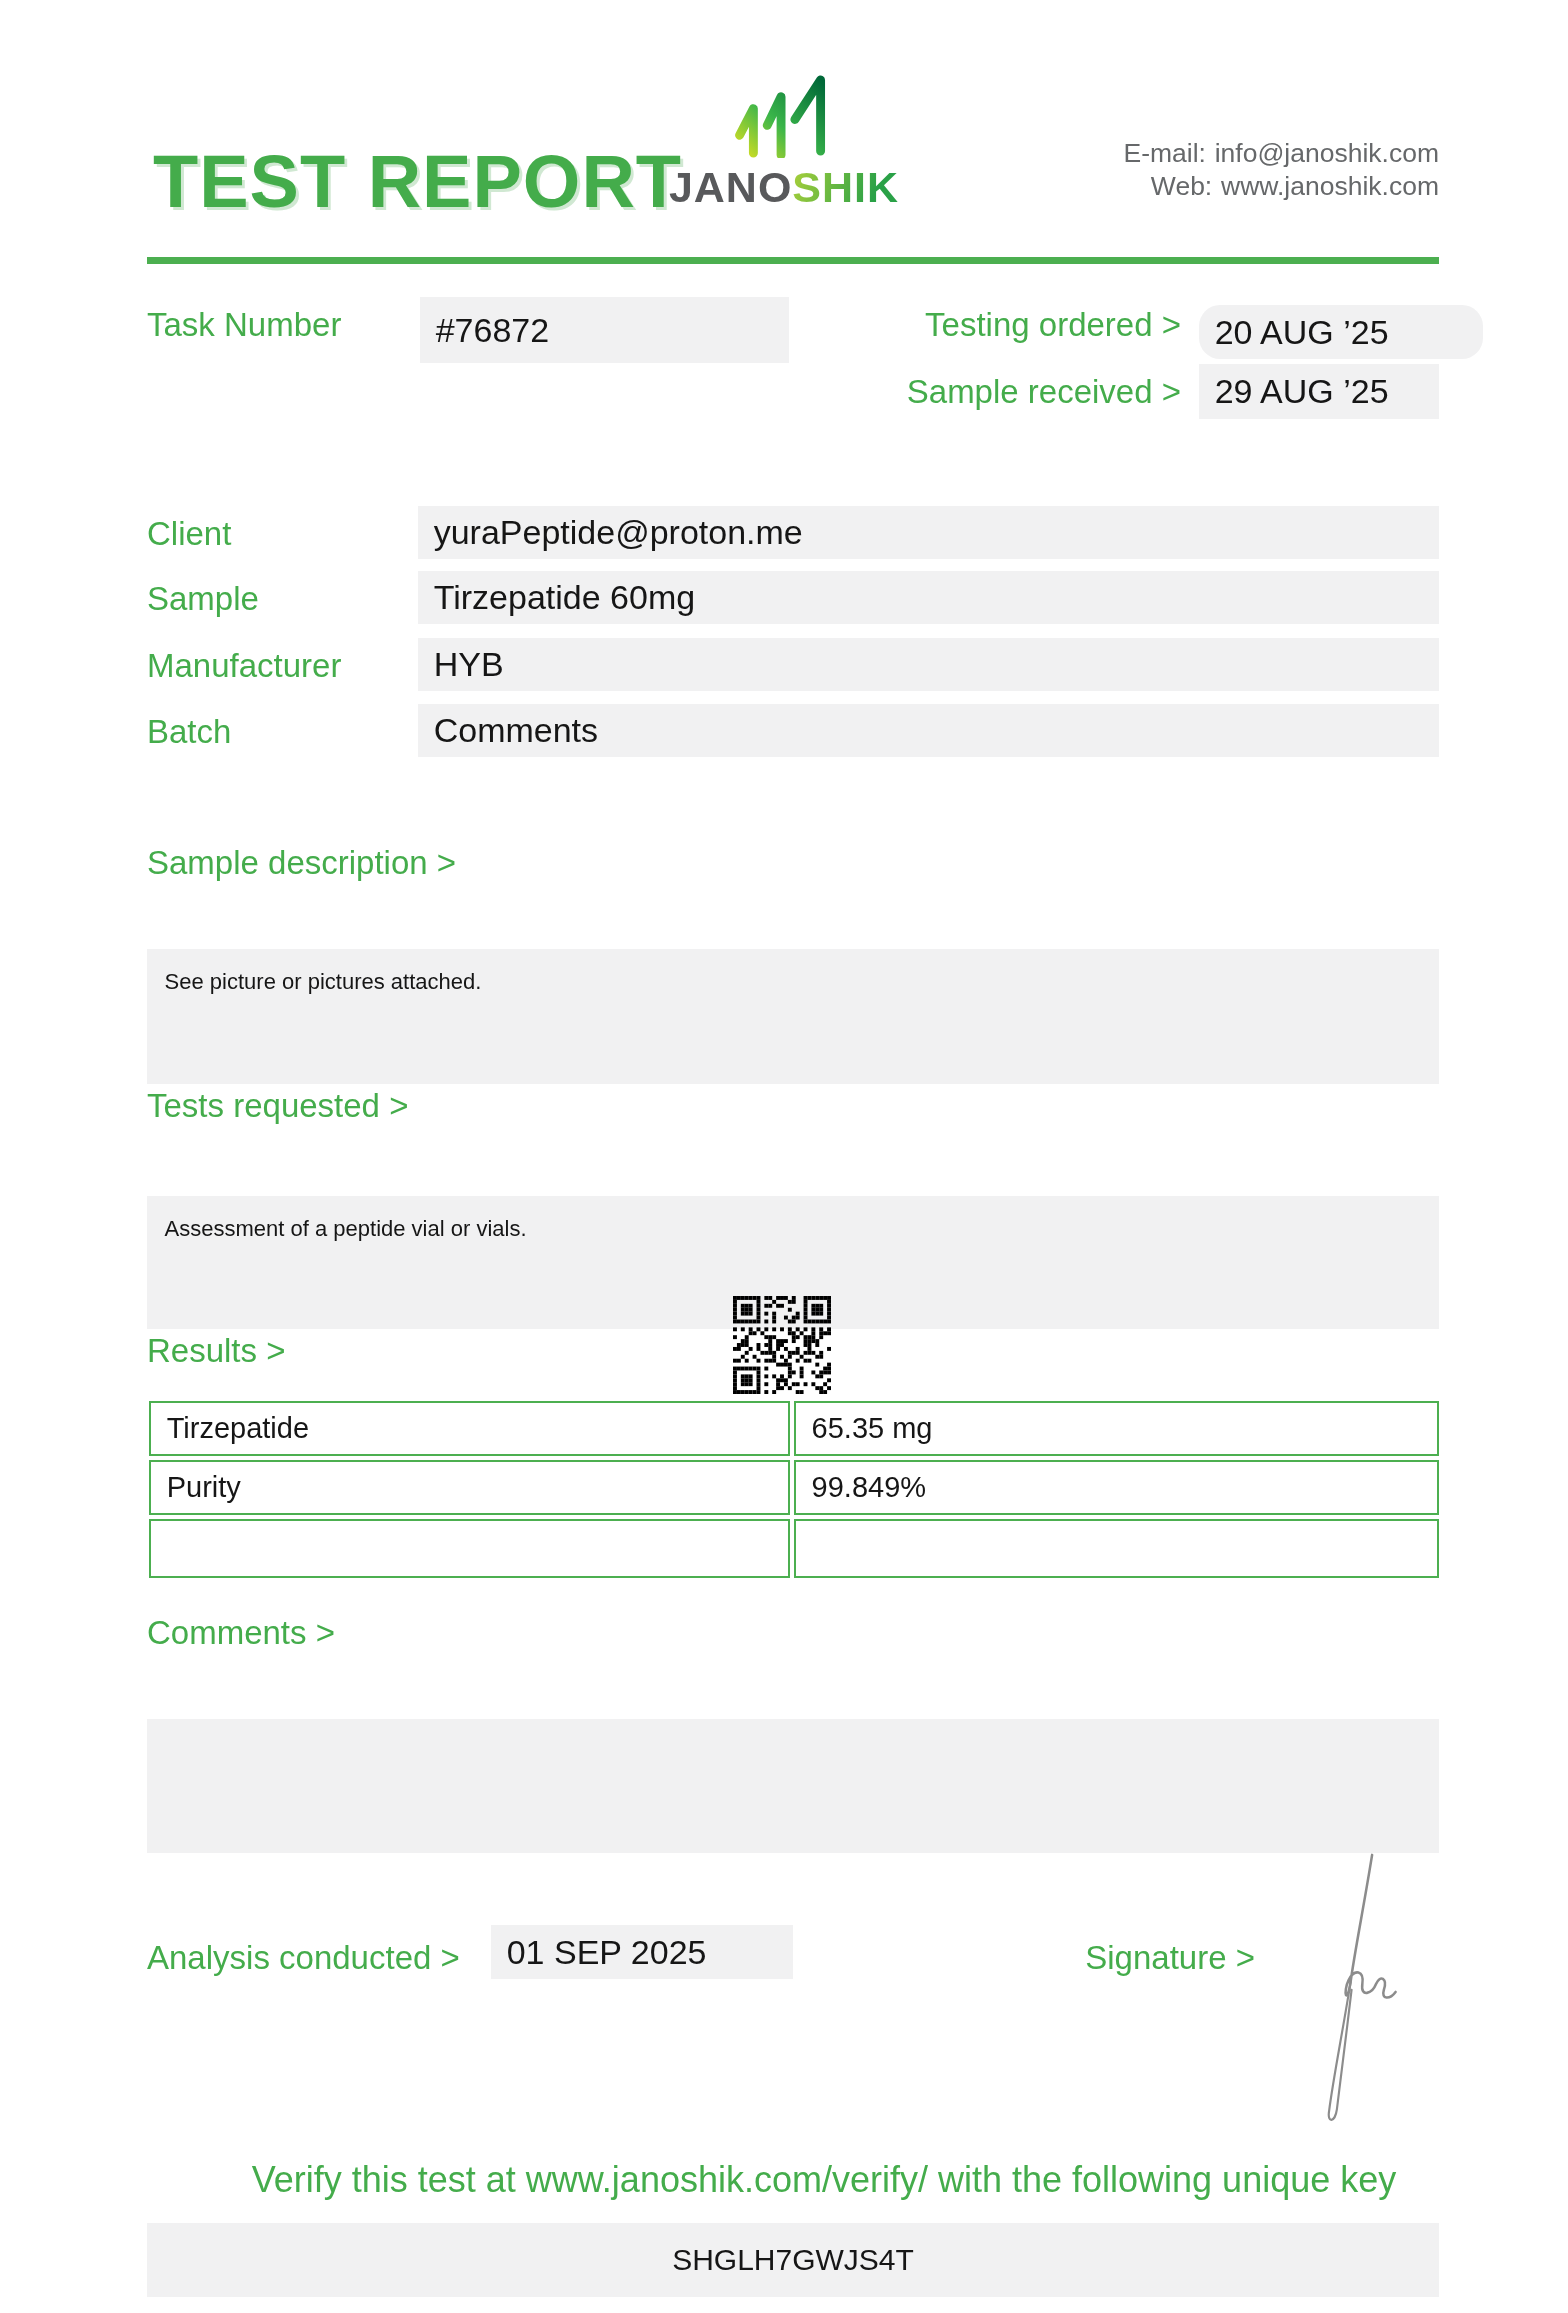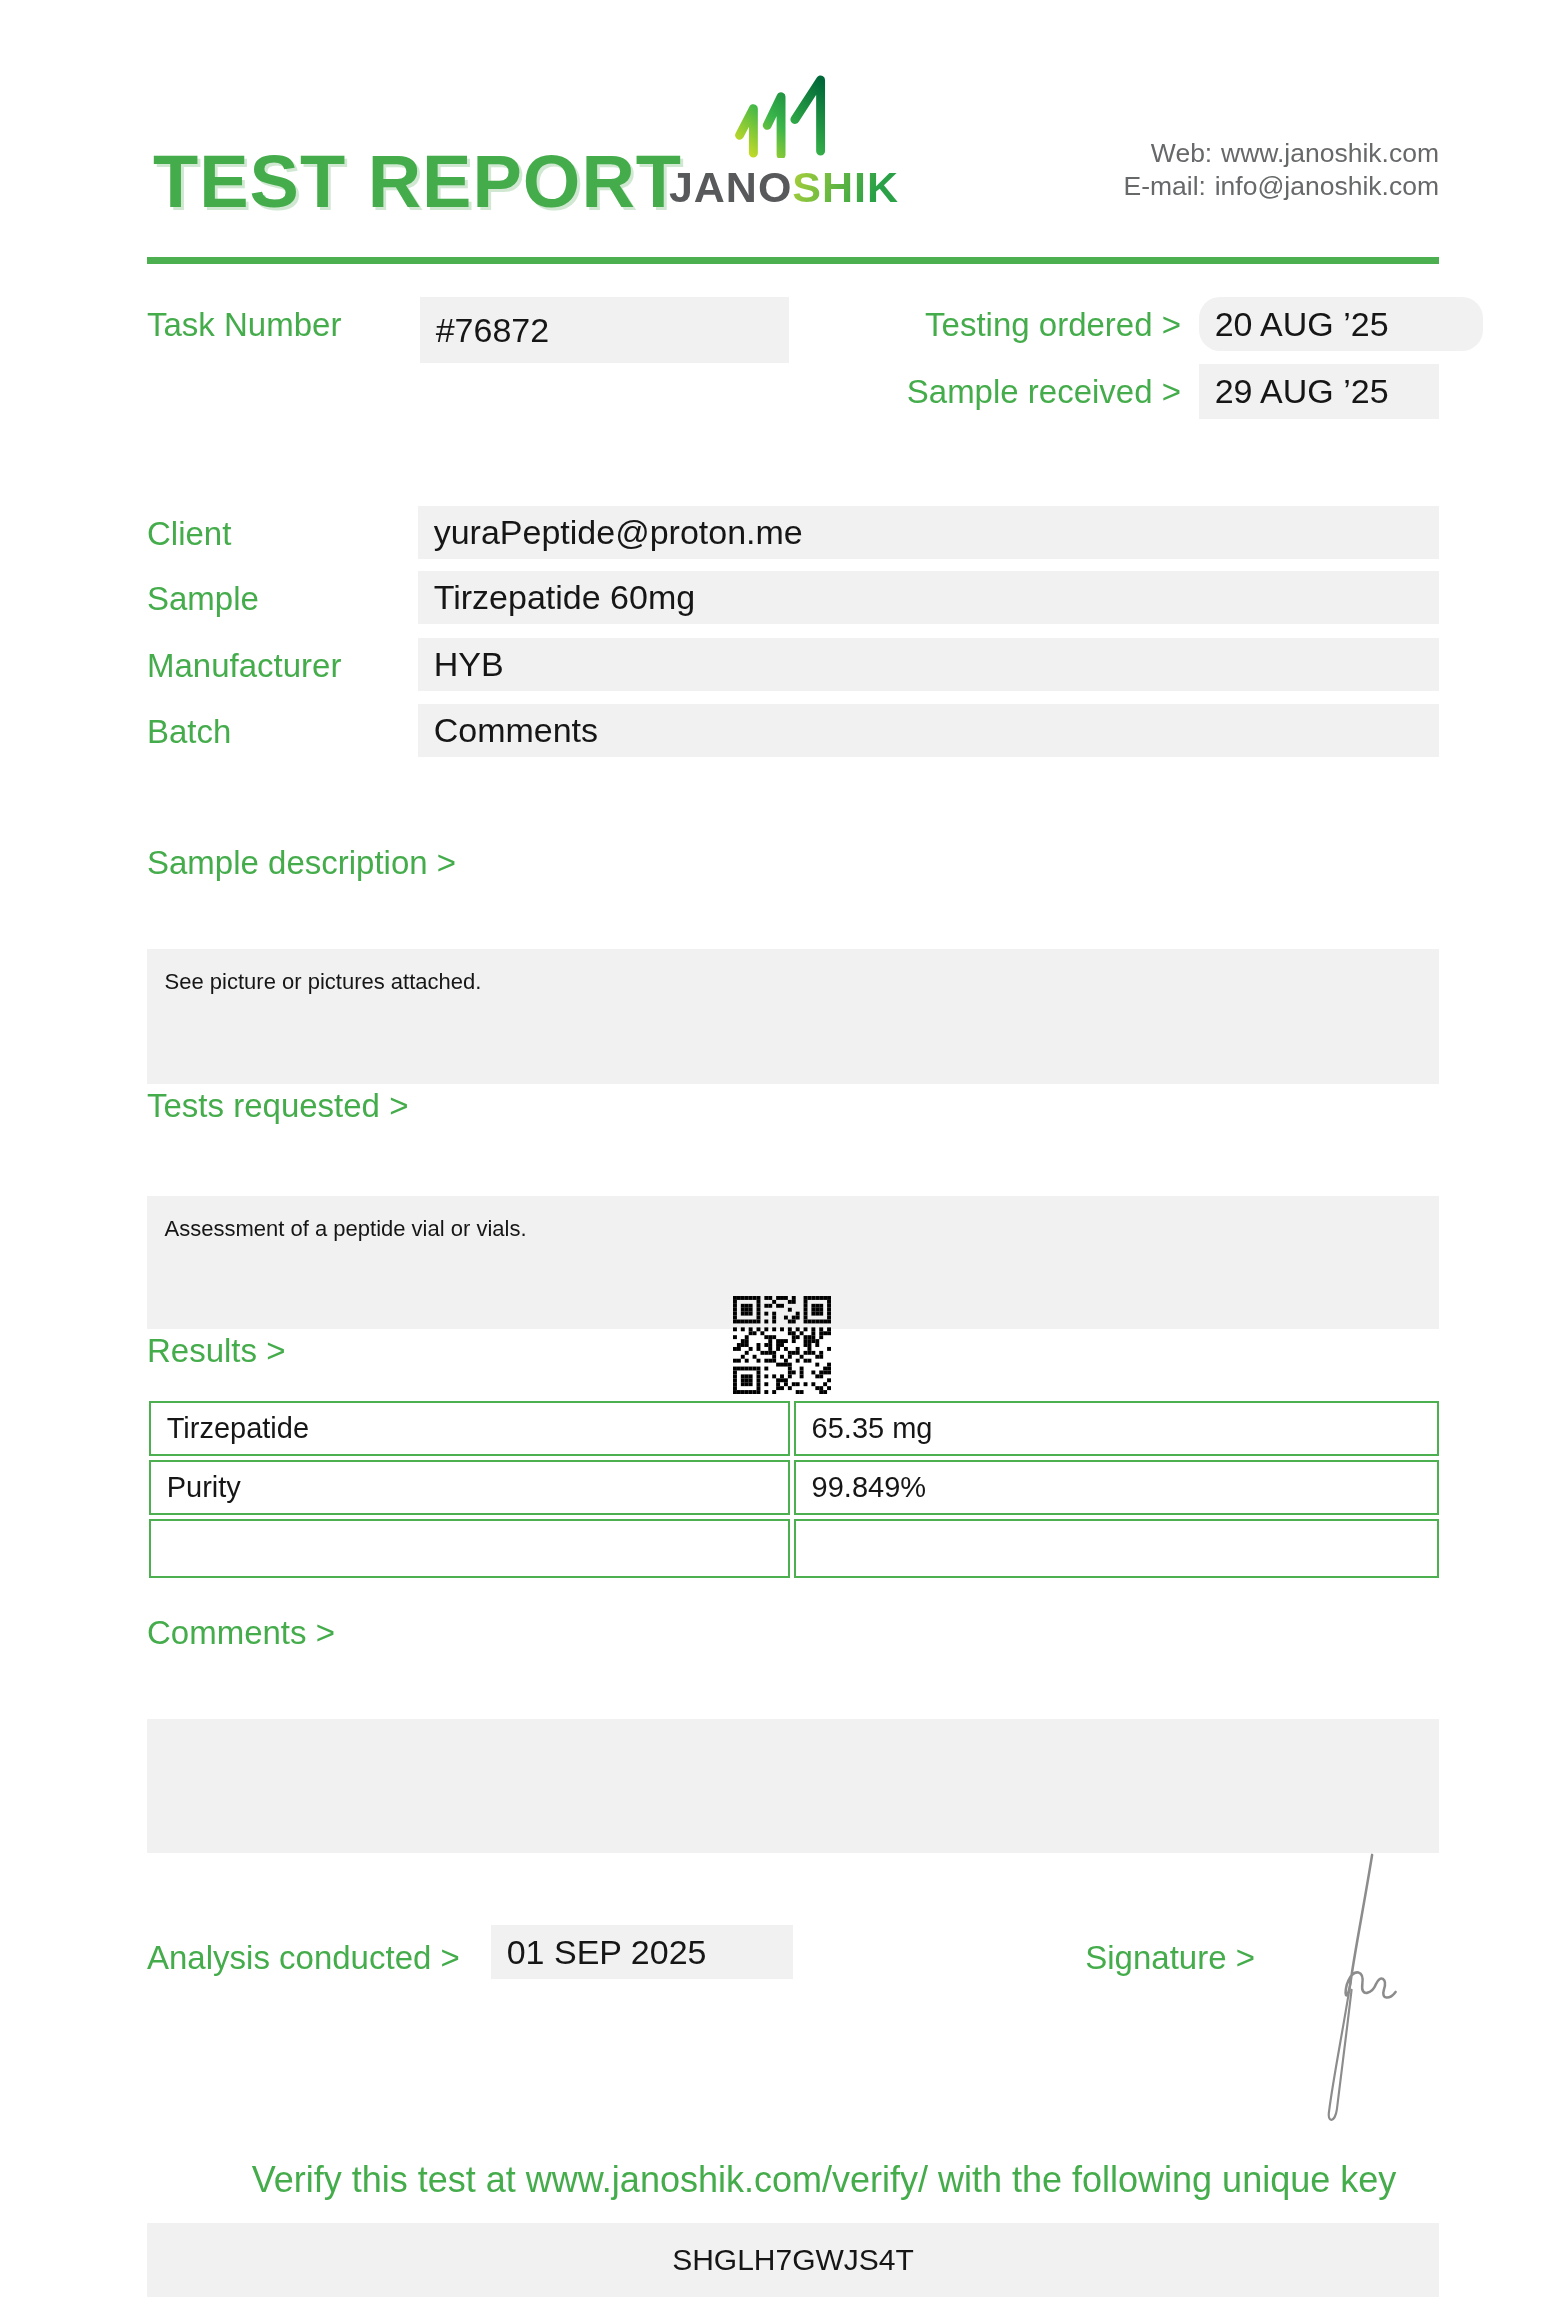--- a/index.html
+++ b/index.html
@@ -69,34 +69,34 @@
       <path d="M8 62 L22 35 L22 80 M36 52 L50 23 L50 82 M64 46 L90 6 L90 78" fill="none" stroke="url(#lg)" stroke-width="9" stroke-linecap="round" stroke-linejoin="round"></path>
     </svg>
   </div>
 
   <div class="abs logo-text" style="left:637px;top:163px;width:294px;">
     <span class="jano">JANO</span><span class="shik">SHIK</span>
   </div>
 
   <div class="abs contact" style="left:949px;top:137px;width:490px;">
     <div>
+      <span>E-mail:</span><span class="cv">info@janoshik.com</span>
+    </div>
+    <div>
       <span>Web:</span><span class="cv">www.janoshik.com</span>
     </div>
-    <div>
-      <span>E-mail:</span><span class="cv">info@janoshik.com</span>
-    </div>
   </div>
 
   <div class="abs rule" style="left:147px;top:257px;width:1292px;height:6.9px;"></div>
 
   <div class="abs label" style="left:147px;top:306px;">Task Number</div>
   <div class="abs vbox" style="left:420px;top:297px;width:369px;height:66px;">#76872</div>
 
   <div class="abs label right" style="left:843px;top:306px;width:338px;">Testing ordered &gt;</div>
-  <div class="abs vbox" style="left:1199px;top:297px;width:284px;height:54px;border-radius:21px;">20 AUG ’25</div>
+  <div class="abs vbox" style="left:1199px;top:305px;width:284px;height:54px;border-radius:21px;">20 AUG ’25</div>
 
   <div class="abs label right" style="left:843px;top:373px;width:338px;">Sample received &gt;</div>
   <div class="abs vbox" style="left:1199px;top:364px;width:240px;height:55px;">29 AUG ’25</div>
 
   <div class="abs label" style="left:147px;top:515px;">Client</div>
   <div class="abs vbox" style="left:418px;top:506px;width:1021px;height:53px;">yuraPeptide@proton.me</div>
 
   <div class="abs label" style="left:147px;top:580px;">Sample</div>
   <div class="abs vbox" style="left:418px;top:571px;width:1021px;height:53px;">Tirzepatide 60mg</div>
 

